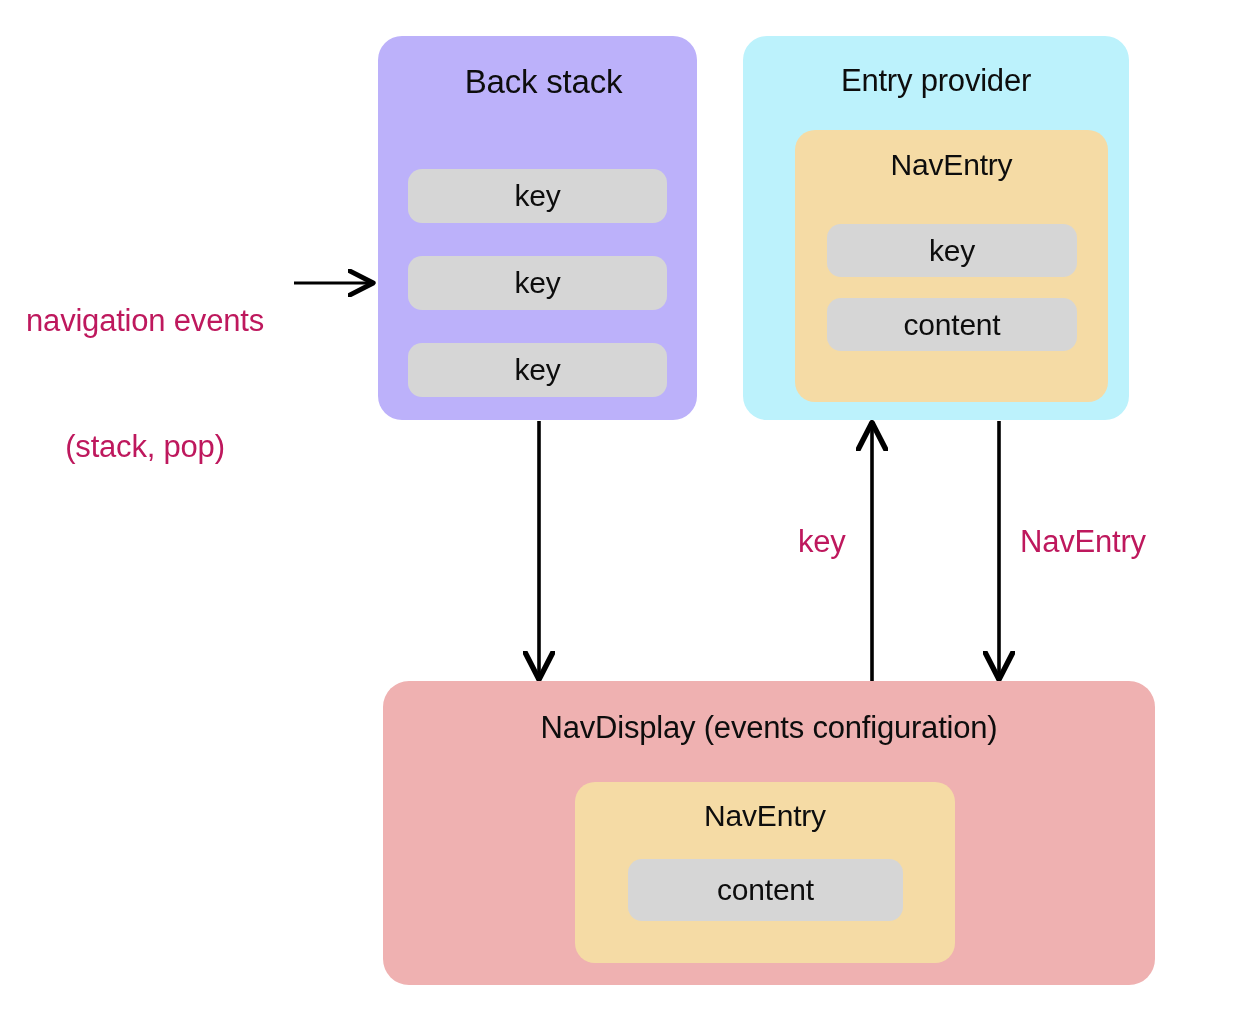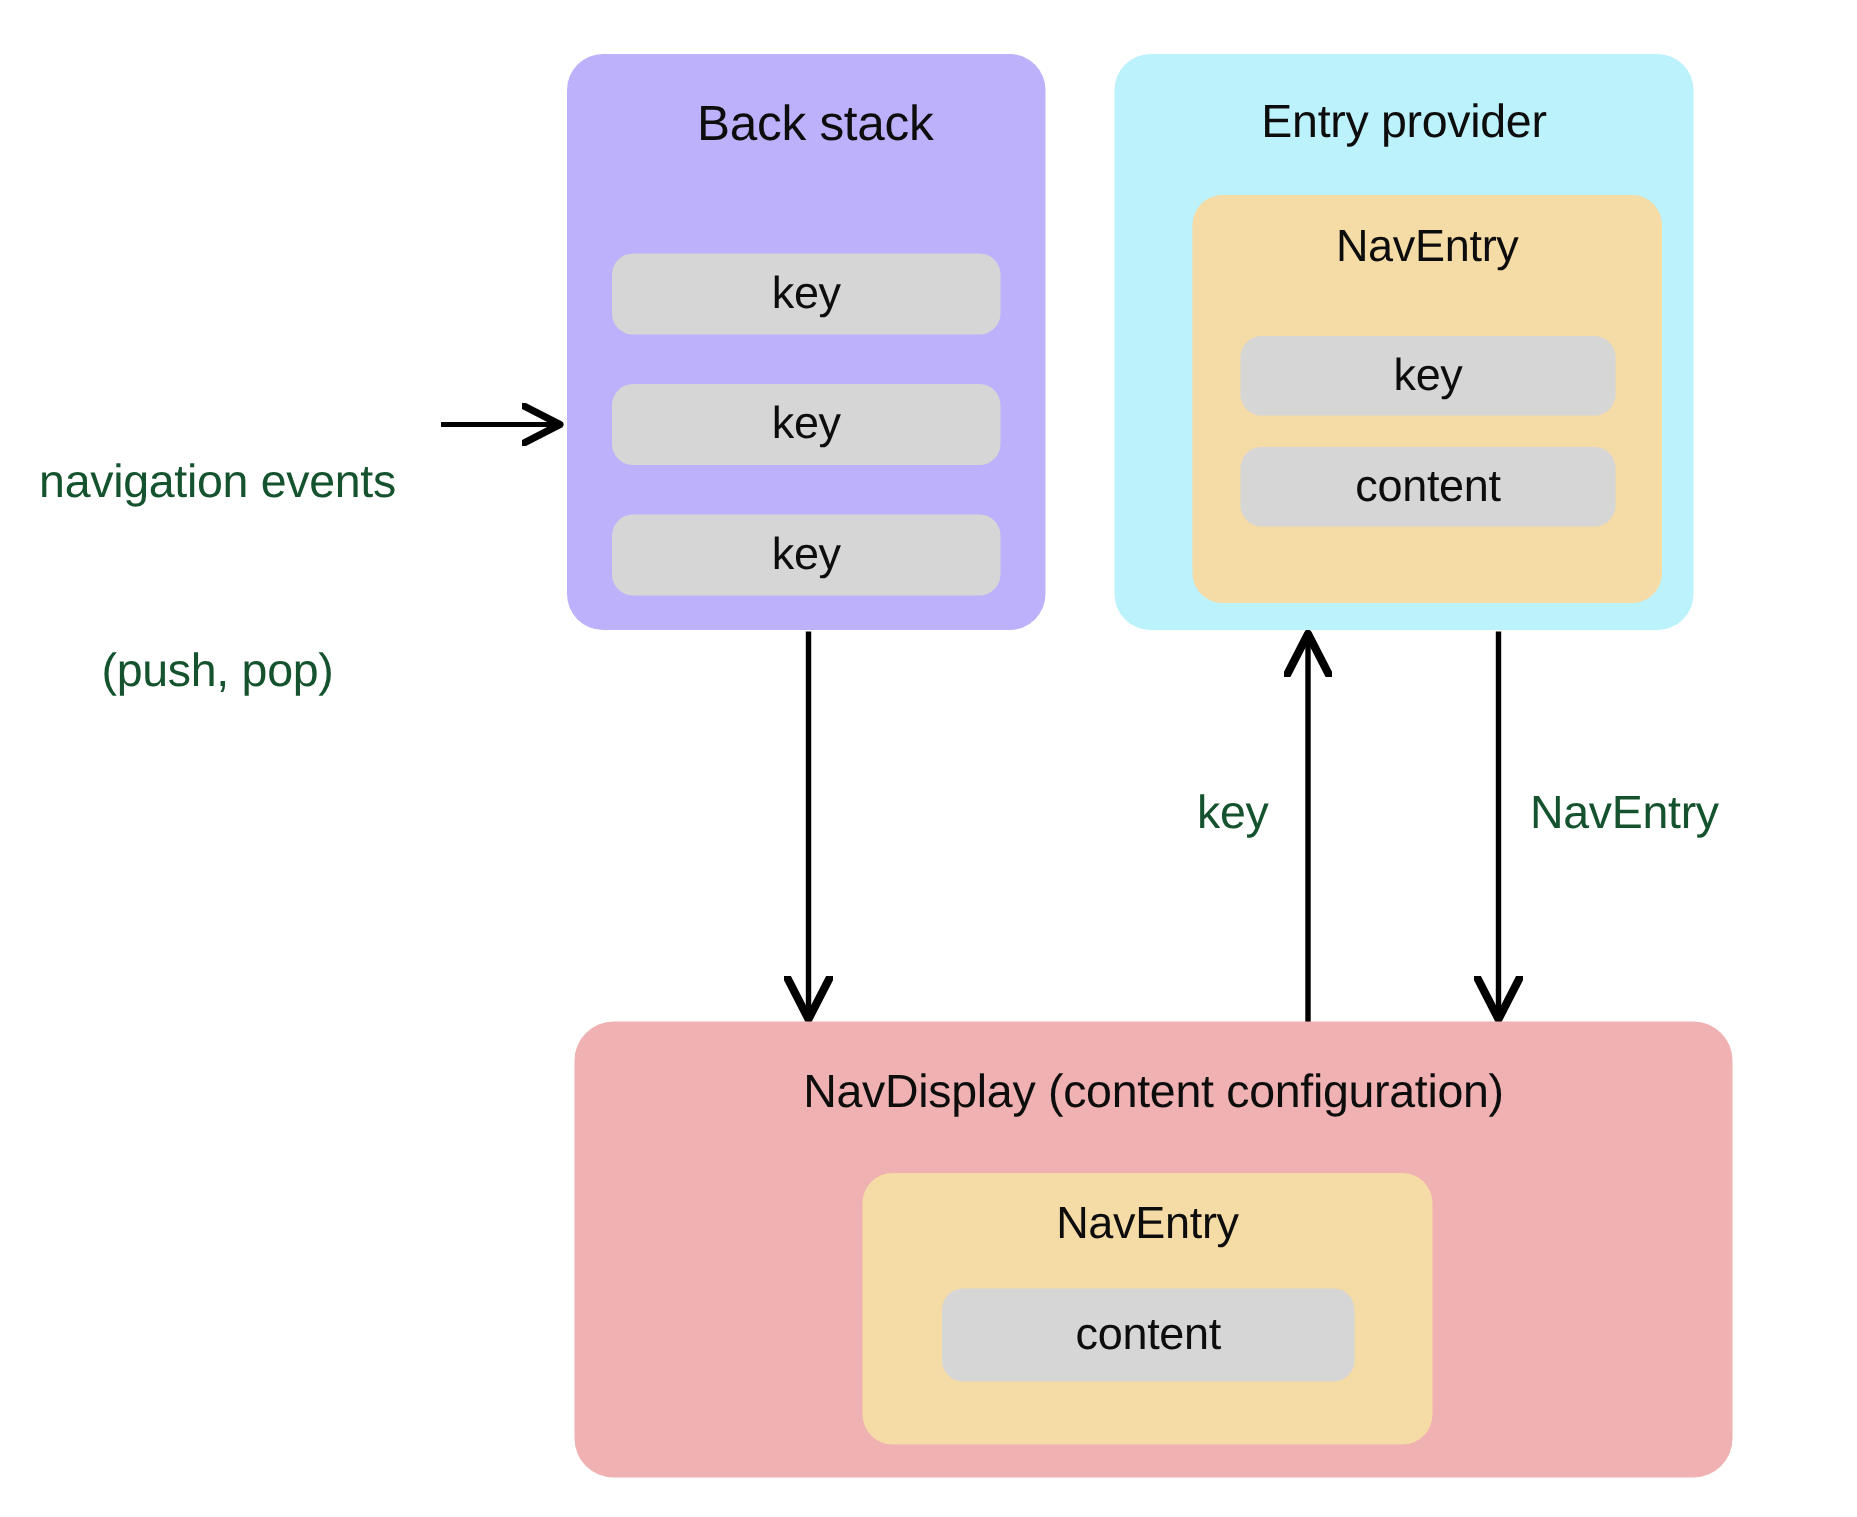--- a/index.html
+++ b/index.html
@@ -141,21 +141,21 @@
     left: 53px;
     width: 275px;
     height: 62px;
     top: 77px;
     font-size: 30px;
   }
 
   
   .label {
     position: absolute;
-    color: #14532d;
+    color: #be185d;
     letter-spacing: -0.2px;
     white-space: pre;
   }
 
   #nav-events-label {
     left: 8px;
     top: 216px;
     width: 274px;
     text-align: center;
     font-size: 31px;
@@ -208,21 +208,21 @@
       <line x1="872" y1="684" x2="872" y2="424" stroke="#000000" stroke-width="3.6" marker-end="url(#arrowhead)"></line>
     </g>
 
     <g>
       <line x1="999" y1="421" x2="999" y2="678" stroke="#000000" stroke-width="3.6" marker-end="url(#arrowhead)"></line>
     </g>
   </svg>
 
   <div id="nav-events-label" class="label">
     <div>navigation events</div>
-    <div>(push, pop)</div>
+    <div>(stack, pop)</div>
   </div>
 
   <div id="back-stack" class="box">
     <div class="box-title">Back stack</div>
 
     <div id="bs-key-0" class="pill">key</div>
     <div id="bs-key-1" class="pill">key</div>
     <div id="bs-key-2" class="pill">key</div>
   </div>
 
@@ -233,21 +233,21 @@
       <div class="box-title">NavEntry</div>
       <div id="ep-key" class="pill">key</div>
       <div id="ep-content" class="pill">content</div>
     </div>
   </div>
 
   <div id="key-edge-label" class="label">key</div>
   <div id="naventry-edge-label" class="label">NavEntry</div>
 
   <div id="nav-display" class="box">
-    <div class="box-title">NavDisplay (content configuration)</div>
+    <div class="box-title">NavDisplay (events configuration)</div>
 
     <div id="nd-naventry" class="box">
       <div class="box-title">NavEntry</div>
       <div class="pill">content</div>
     </div>
   </div>
 
 </div>
 
 </body></html>

